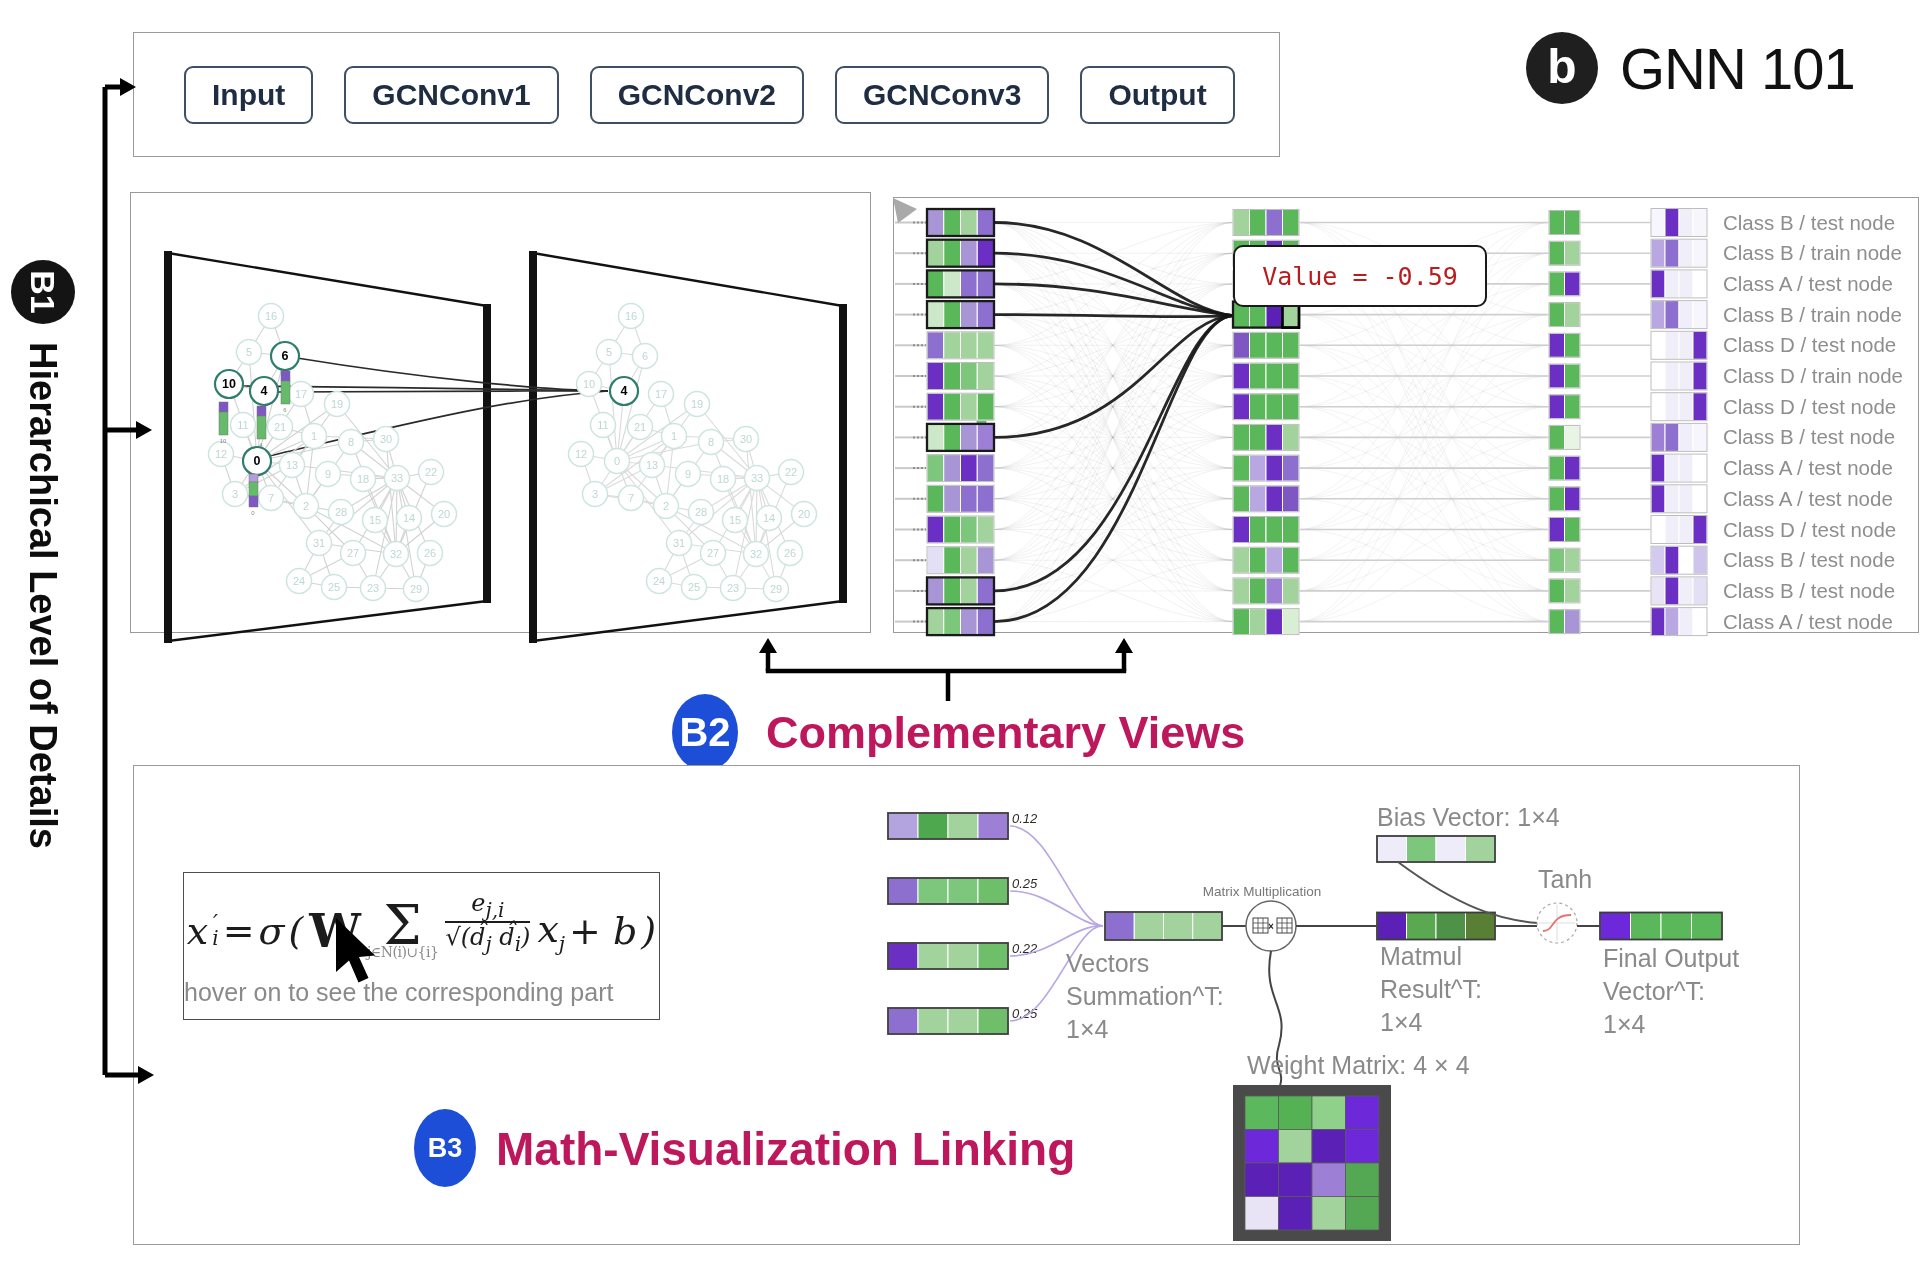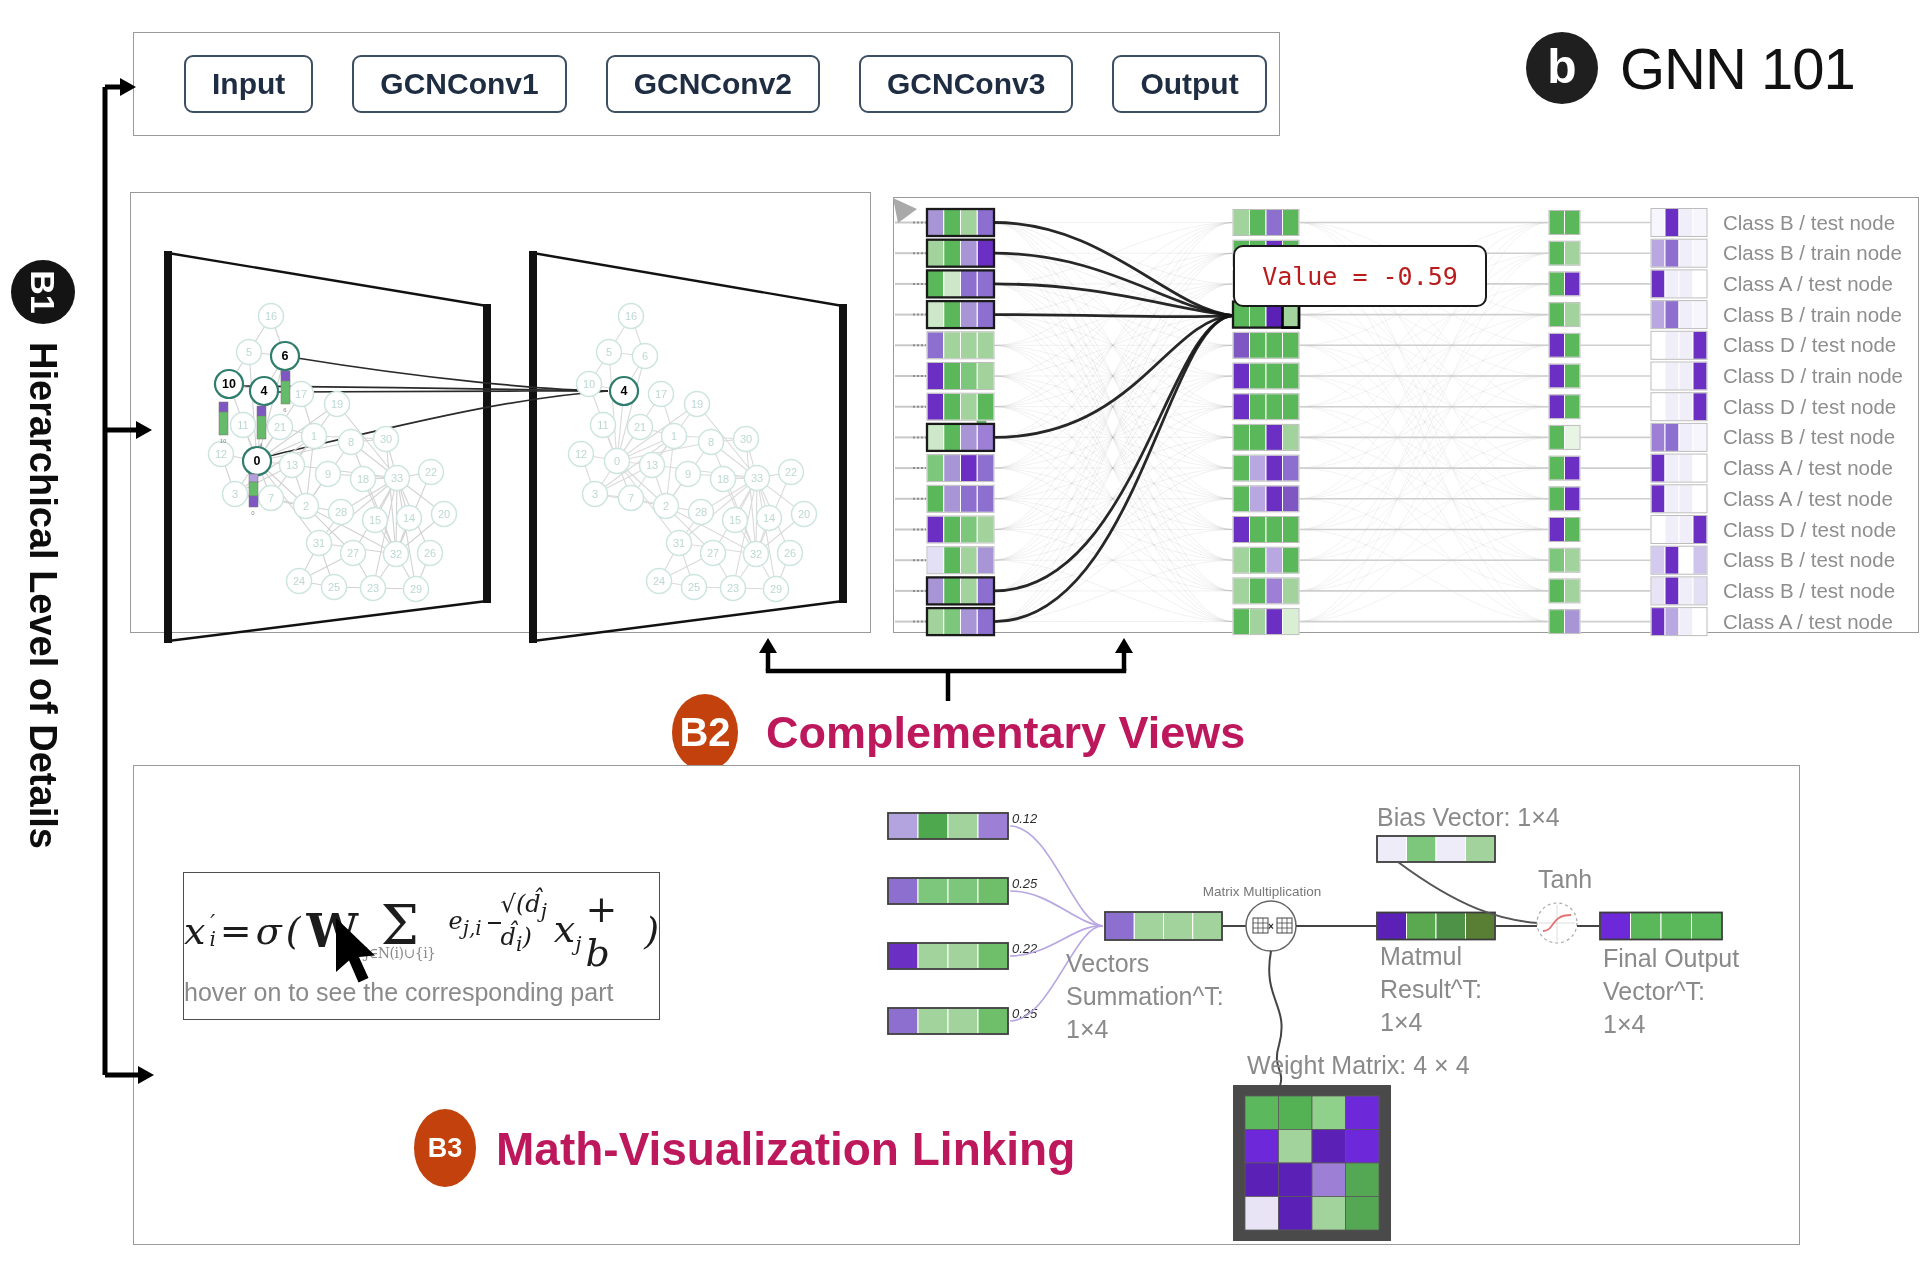--- a/index.html
+++ b/index.html
@@ -1,37 +1,37 @@
 <!DOCTYPE html>
 <html><head>
 <meta charset="utf-8">
 <style>
   html,body{margin:0;padding:0;background:#fff;}
   #canvas{position:relative;width:1927px;height:1262px;background:#fff;overflow:hidden;
           font-family:"Liberation Sans",sans-serif;}
   .panel{position:absolute;background:#fff;border:1.6px solid #9a9a9a;box-sizing:border-box;}
   svg{position:absolute;overflow:visible;}
   
-  #top-panel{left:133px;top:32px;width:1147px;height:104px;display:flex;align-items:center;gap:39px;padding-left:50px;}
+  #top-panel{left:133px;top:32px;width:1147px;height:125px;display:flex;align-items:center;gap:31px;padding-left:50px;}
   .layer-btn{border:2.4px solid #3d4f63;border-radius:9px;background:#fff;color:#1f2d42;
              font-size:30px;font-weight:600;padding:12px 26px;line-height:1;cursor:pointer;
              font-family:"Liberation Sans",sans-serif;}
   
   #logo{position:absolute;left:1526px;top:32px;display:flex;align-items:center;gap:22px;}
   #logo-badge{width:72px;height:72px;border-radius:50%;background:#1f1f1f;color:#fff;
               font-size:48px;font-weight:bold;display:flex;align-items:center;justify-content:center;padding-bottom:4px;box-sizing:border-box;}
   #logo-title{font-size:58px;font-weight:normal;color:#111;letter-spacing:-1px;}
   
   #b1-rail{position:absolute;left:76px;top:260px;transform:rotate(90deg);transform-origin:0 0;
            display:flex;align-items:center;gap:18px;white-space:nowrap;height:66px;}
   .rail-badge{width:64px;height:64px;border-radius:50%;background:#141414;color:#fff;
               font-size:34px;font-weight:bold;display:flex;align-items:center;justify-content:center;flex:0 0 auto;}
   #b1-text{font-size:38px;font-weight:bold;color:#0d0d0d;}
   
-  .cap-badge{position:absolute;background:#c2410c;color:#fff;font-weight:bold;border-radius:50%;
+  .cap-badge{position:absolute;background:#1d4ed8;color:#fff;font-weight:bold;border-radius:50%;
              display:flex;align-items:center;justify-content:center;}
   #b2-badge{left:672px;top:694px;width:66px;height:77px;font-size:40px;}
   #b3-badge{left:414px;top:1109px;width:62px;height:78px;font-size:27px;}
   .cap-text{position:absolute;font-weight:bold;color:#be185d;white-space:nowrap;}
   #b2-text{left:766px;top:707px;font-size:45px;}
   #b3-text{left:496px;top:1122px;font-size:46px;}
   
   #graph-panel{left:130px;top:192px;width:741px;height:441px;}
   #matrix-panel{left:893px;top:197px;width:1026px;height:436px;}
   #bottom-panel{left:133px;top:765px;width:1667px;height:480px;}
@@ -44,21 +44,21 @@
                background:#fff;box-sizing:border-box;}
   #formula-row{position:absolute;left:0;top:14px;width:100%;display:flex;align-items:center;justify-content:center;
                font-family:"DejaVu Serif",serif;font-style:italic;font-size:38px;color:#1c1c1c;gap:4px;}
   #formula-row sub{font-size:20px;}
   .fx-stack{display:inline-flex;flex-direction:column;align-items:center;line-height:0.9;}
   .fx-prime{font-size:22px;line-height:0.7;}
   .fx-isub{font-size:20px;line-height:0.8;}
   .fx-w{font-weight:bold;font-size:46px;font-style:normal;font-family:"DejaVu Serif",serif;margin:0 2px;}
   .fx-sum{font-size:54px;font-style:normal;line-height:0.85;}
   .fx-sumsub{font-size:14px;color:#8a8a8a;font-style:normal;margin-top:-2px;letter-spacing:-0.5px;}
-  .fx-frac{display:inline-flex;flex-direction:row;align-items:center;margin:11px 3px;transform:translateY(-8px);}
+  .fx-frac{display:inline-flex;flex-direction:column;align-items:center;margin:11px 3px;transform:translateY(-8px);}
   .fx-num{font-size:24px;line-height:1.1;padding:0 6px;}
   .fx-bar{height:2px;background:#1c1c1c;width:100%;}
   .fx-den{font-size:24px;line-height:1.2;}
   #formula-hint{position:absolute;left:0;bottom:12px;width:100%;text-align:left;
                 font-size:25px;color:#8a8a8a;font-family:"Liberation Sans",sans-serif;}
   .matrix-label{font-size:20.5px;fill:#8e8e8e;}
   .flow-label{font-size:25px;fill:#8a8a8a;font-weight:500;}
   .flow-label-sm{font-size:13.5px;fill:#777;}
 </style>
 </head>

